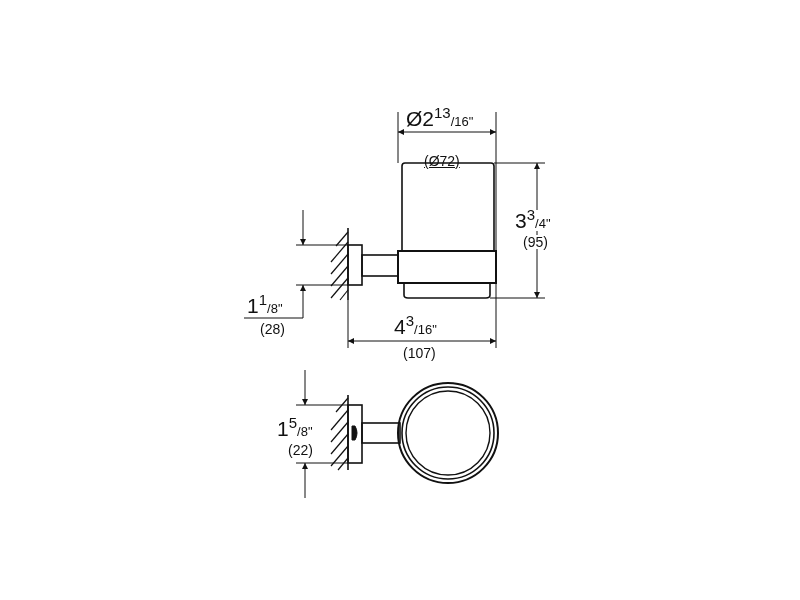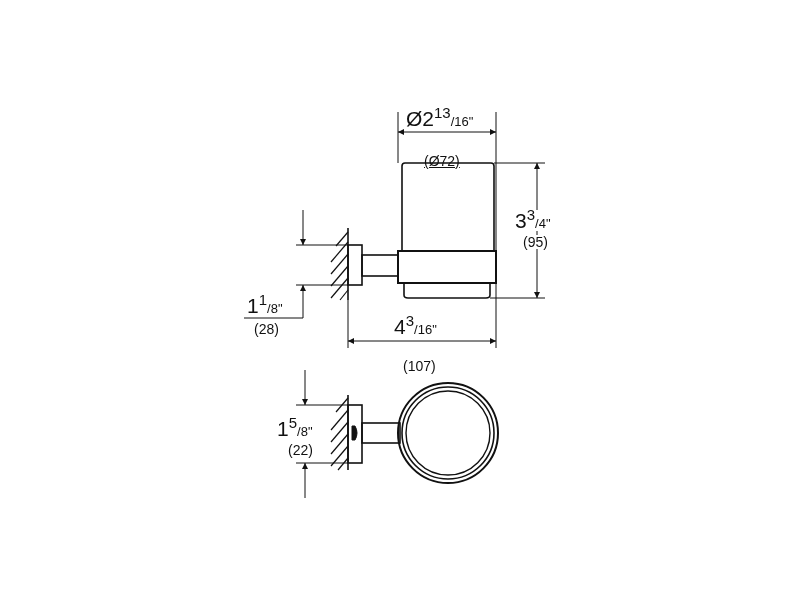--- a/index.html
+++ b/index.html
@@ -90,19 +90,19 @@
   </g>
 </svg>
 
 <div class="lbl big" style="left:406px; top:108px;"><span>Ø2</span><span class="sup">13</span><span class="sub">/</span><span class="sub">16</span><span class="sub">"</span></div>
 <div class="lbl mm" style="left:424px; top:154px;text-decoration:underline;">(Ø72)</div>
 
 <div class="lbl big" style="left:513px; top:210px; background:#fff; padding:0 2px;"><span>3</span><span class="sup">3</span><span class="sub">/</span><span class="sub">4</span><span class="sub">"</span></div>
 <div class="lbl mm" style="left:521px; top:235px; background:#fff; padding:0 2px;">(95)</div>
 
 <div class="lbl big" style="left:394px; top:316px;"><span>4</span><span class="sup">3</span><span class="sub">/</span><span class="sub">16</span><span class="sub">"</span></div>
-<div class="lbl mm" style="left:403px; top:359px;">(107)</div>
+<div class="lbl mm" style="left:403px; top:346px;">(107)</div>
 
 <div class="lbl big" style="left:247px; top:295px;"><span>1</span><span class="sup">1</span><span class="sub">/</span><span class="sub">8</span><span class="sub">"</span></div>
-<div class="lbl mm" style="left:254px; top:322px;">(28)</div>
+<div class="lbl mm" style="left:260px; top:322px;">(28)</div>
 
 <div class="lbl big" style="left:277px; top:418px;"><span>1</span><span class="sup">5</span><span class="sub">/</span><span class="sub">8</span><span class="sub">"</span></div>
 <div class="lbl mm" style="left:288px; top:443px;">(22)</div>
 
 </body></html>

